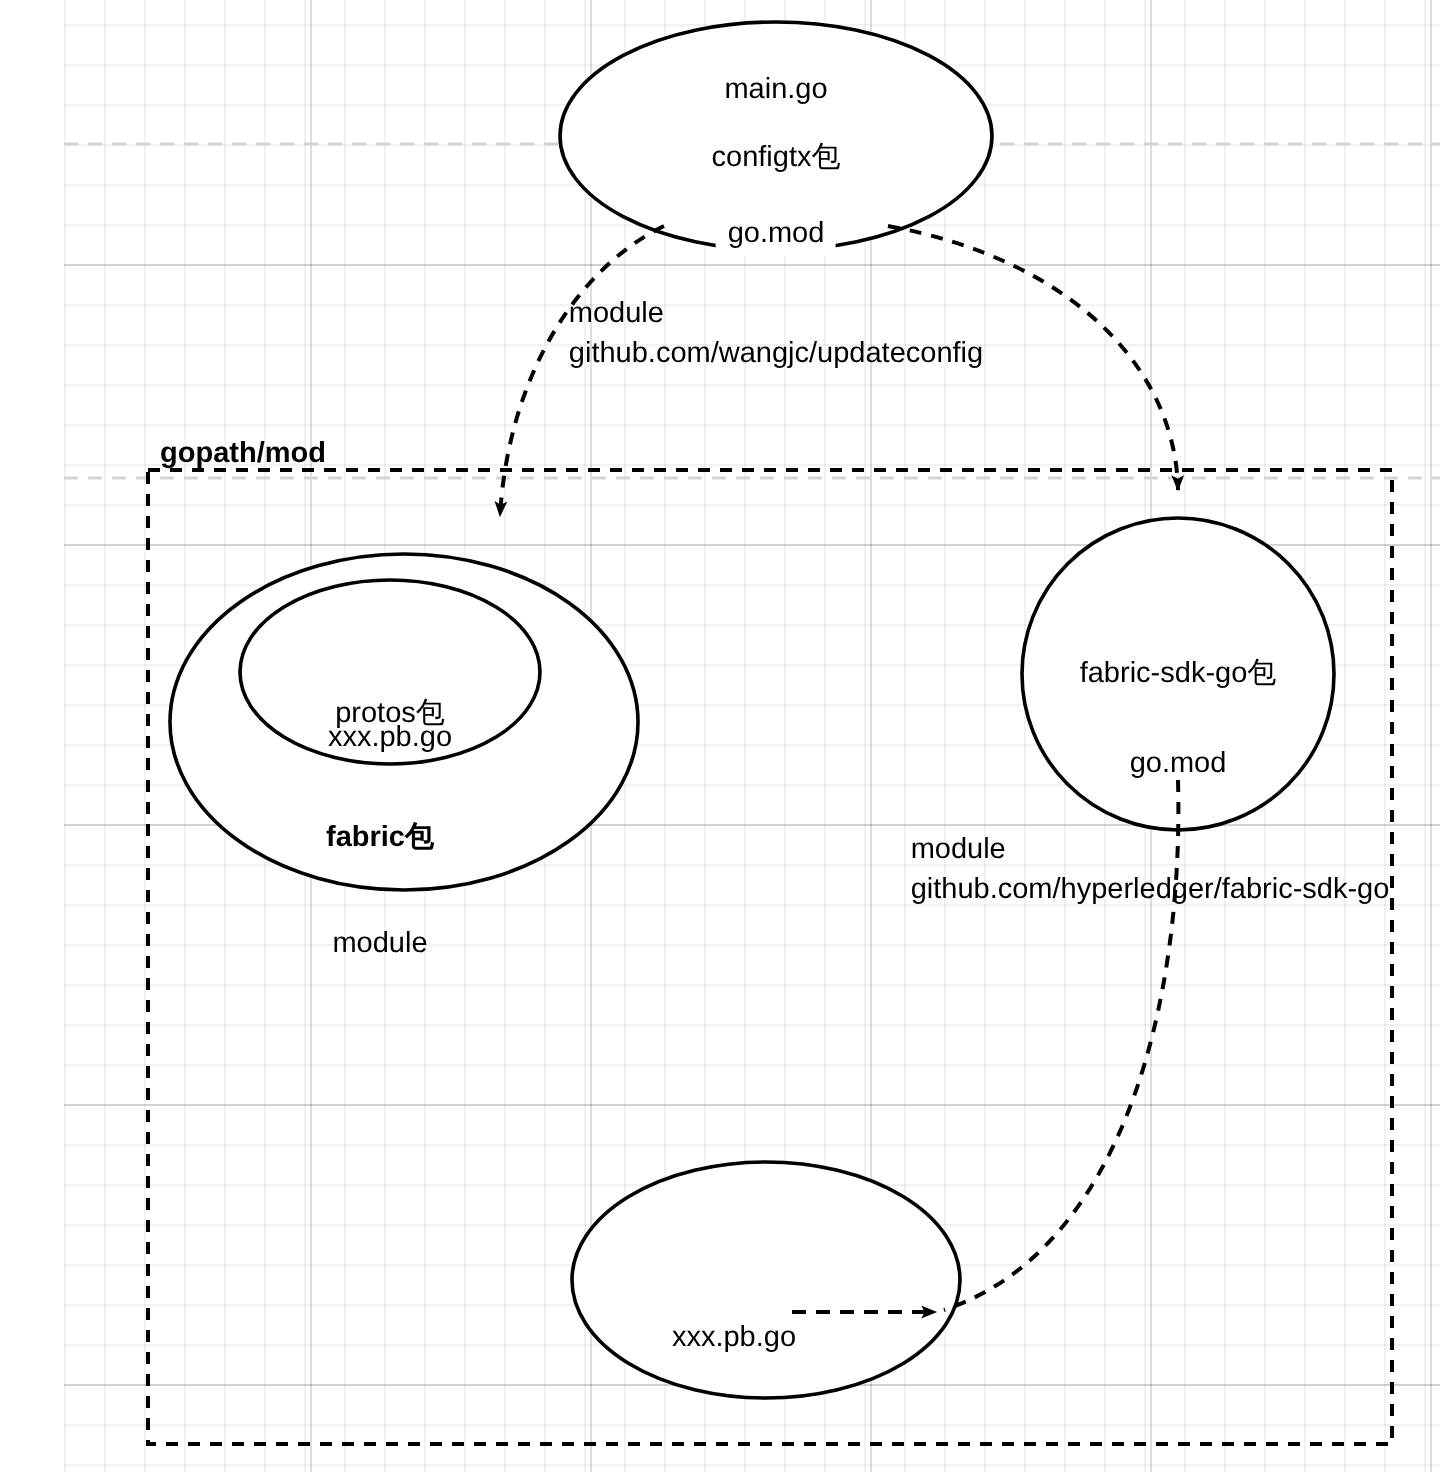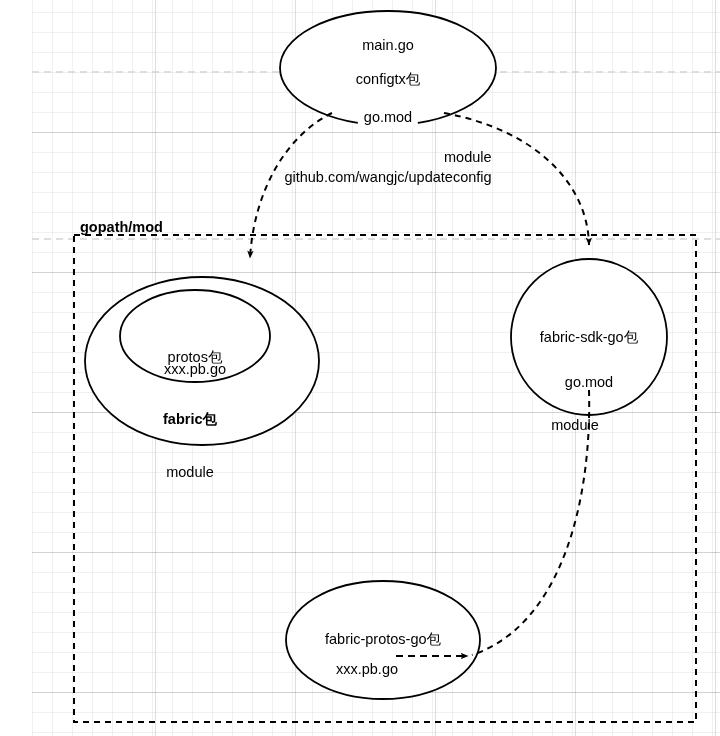--- a/index.html
+++ b/index.html
@@ -42,21 +42,21 @@
     font-size: 14.5px;
     color: #000000;
     white-space: nowrap;
     line-height: 1.35;
   }
   .lbl.center {
     transform: translateX(-50%);
     text-align: center;
   }
   .lbl.two-line {
-    text-align: right;
+    text-align: left;
   }
 </style>
 </head>
 <body>
 
 <div id="canvas">
 
   <svg id="diagram" width="720" height="736" viewBox="0 0 720 736">
 
     <defs>
@@ -107,18 +107,18 @@
 
   <div class="lbl center two-line" style="left:158px; top:463px;">
     <div>module</div>
   </div>
 
   <div class="lbl center" style="left:557px; top:328px;">fabric-sdk-go包</div>
   <div class="lbl center" style="left:557px; top:373px;">go.mod</div>
 
   <div class="lbl center two-line" style="left:543px; top:416px;">
     <div>module</div>
+    <div>github.com/hyperledger/fabric-sdk-go</div>
   </div>
 
-  <div class="lbl center" style="left:351px; top:630px;">fabric-protos-go包</div>
   <div class="lbl center" style="left:335px; top:660px;">xxx.pb.go</div>
 
 </div>
 
 </body></html>

